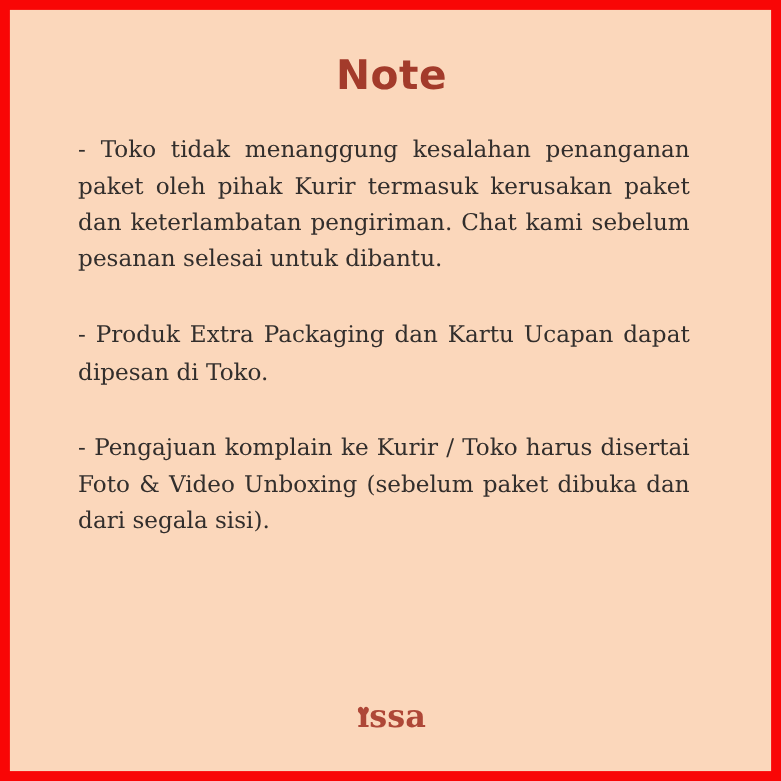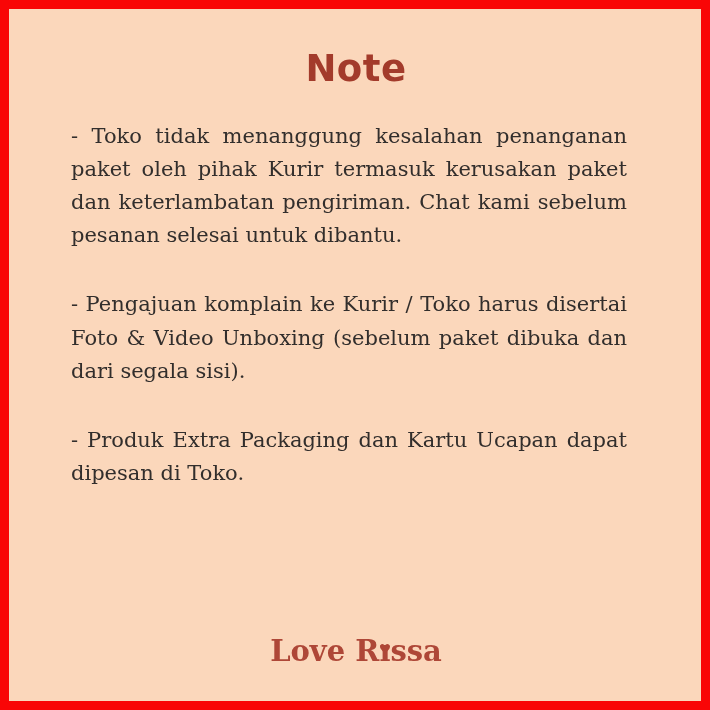--- a/index.html
+++ b/index.html
@@ -71,19 +71,19 @@
 </style>
 </head>
 <body>
 
 <div class="note-card">
 
   <h1 class="note-title">Note</h1>
 
   <div class="note-body">
     <p>- Toko tidak menanggung kesalahan penanganan paket oleh pihak Kurir termasuk kerusakan paket dan keterlambatan pengiriman. Chat kami sebelum pesanan selesai untuk dibantu.</p>
+    <p>- Produk Extra Packaging dan Kartu Ucapan dapat dipesan di Toko.</p>
     <p>- Pengajuan komplain ke Kurir / Toko harus disertai Foto &amp; Video Unboxing (sebelum paket dibuka dan dari segala sisi).</p>
-    <p>- Produk Extra Packaging dan Kartu Ucapan dapat dipesan di Toko.</p>
   </div>
 
-  <div class="brand-signature"><span>Love R</span><span class="i-heart"><span class="heart-icon">♥</span><span>ı</span></span><span>ssa</span></div>
+  <div class="brand-signature"><span class="i-heart"><span class="heart-icon">♥</span><span>ı</span></span><span>ssa</span></div>
 
 </div>
 
 </body></html>

